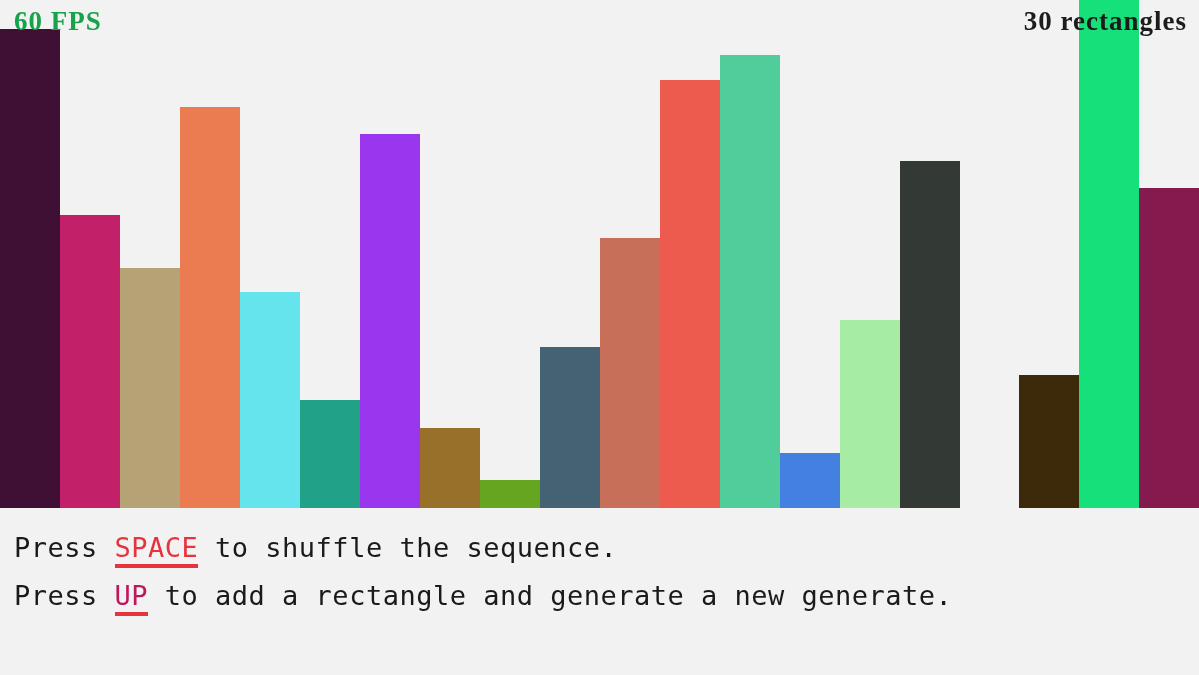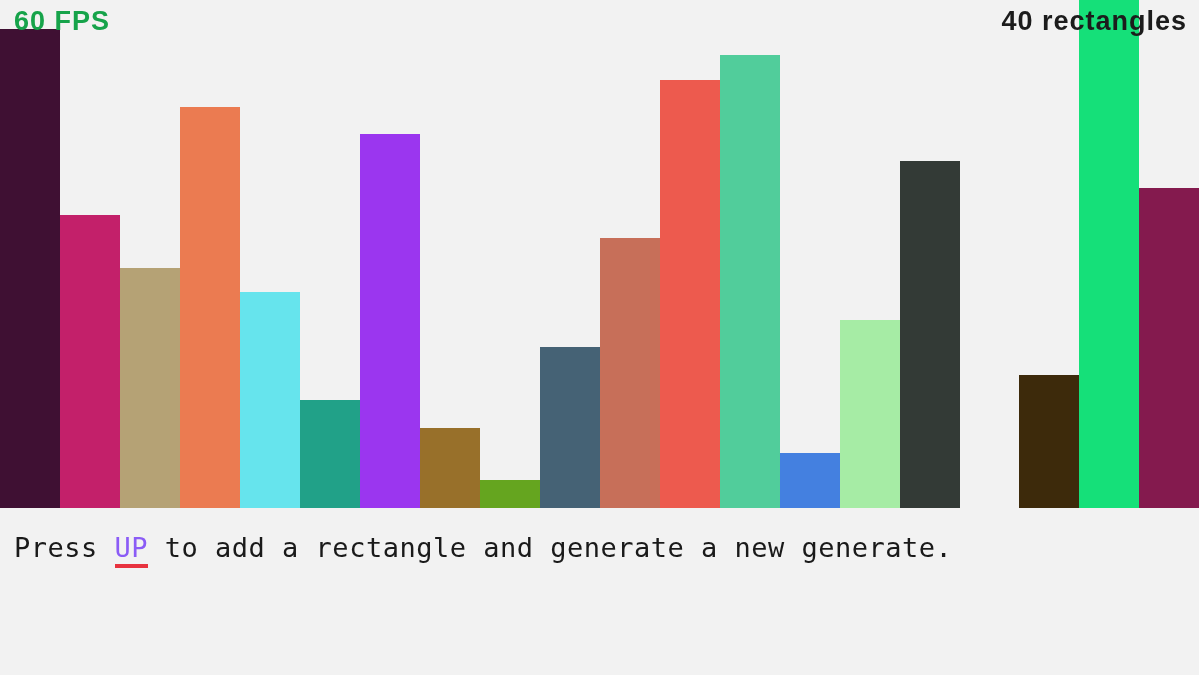--- a/index.html
+++ b/index.html
@@ -15,21 +15,21 @@
   #chart-area {
     position:absolute; left:0; top:0;
     width:1199px; height:508px;
     overflow:hidden;
   }
   .bar { position:absolute; bottom:0; }
 
   
   .hud {
     position:absolute; top:8px;
-    font-family:Liberation Sans, sans-serif;
+    font-family:Liberation Serif, serif;
     font-size:27px; font-weight:700;
     letter-spacing:1px; white-space:nowrap;
     line-height:1;
   }
   #fps-counter { left:14px; color:#16a34a; }
   #rect-count  { right:12px; color:#1c1c1c; }
 
   
   #instructions {
     position:absolute; left:0; top:508px;
@@ -69,19 +69,20 @@
       <div class="bar" style="left: 780px; width: 60px; height: 55px; background: rgb(68, 128, 224);"></div>
       <div class="bar" style="left: 840px; width: 60px; height: 188px; background: rgb(166, 236, 165);"></div>
       <div class="bar" style="left: 900px; width: 60px; height: 347px; background: rgb(51, 58, 54);"></div>
       <div class="bar" style="left: 1019px; width: 60px; height: 133px; background: rgb(61, 42, 11);"></div>
       <div class="bar" style="left: 1079px; width: 60px; height: 508px; background: rgb(21, 224, 121);"></div>
       <div class="bar" style="left: 1139px; width: 60px; height: 320px; background: rgb(132, 26, 78);"></div>
     </div>
 
   <div class="hud" id="fps-counter">60 FPS</div>
 
-  <div class="hud" id="rect-count">40 rectangles</div>
+  <div class="hud" id="rect-count">30 rectangles</div>
 
   <div id="instructions">
-      <div class="instruction-line"><span>Press </span><span class="keycap" style="color: #8b5cf6; border-bottom-color: rgb(232, 51, 63);">UP</span><span> to add a rectangle and generate a new generate.</span></div>
+      <div class="instruction-line"><span>Press </span><span class="keycap" style="color: rgb(232, 51, 63); border-bottom-color: rgb(232, 51, 63);">SPACE</span><span> to shuffle the sequence.</span></div>
+      <div class="instruction-line"><span>Press </span><span class="keycap" style="color: #be185d; border-bottom-color: rgb(232, 51, 63);">UP</span><span> to add a rectangle and generate a new generate.</span></div>
     </div>
 
 </div>
 
 </body></html>

